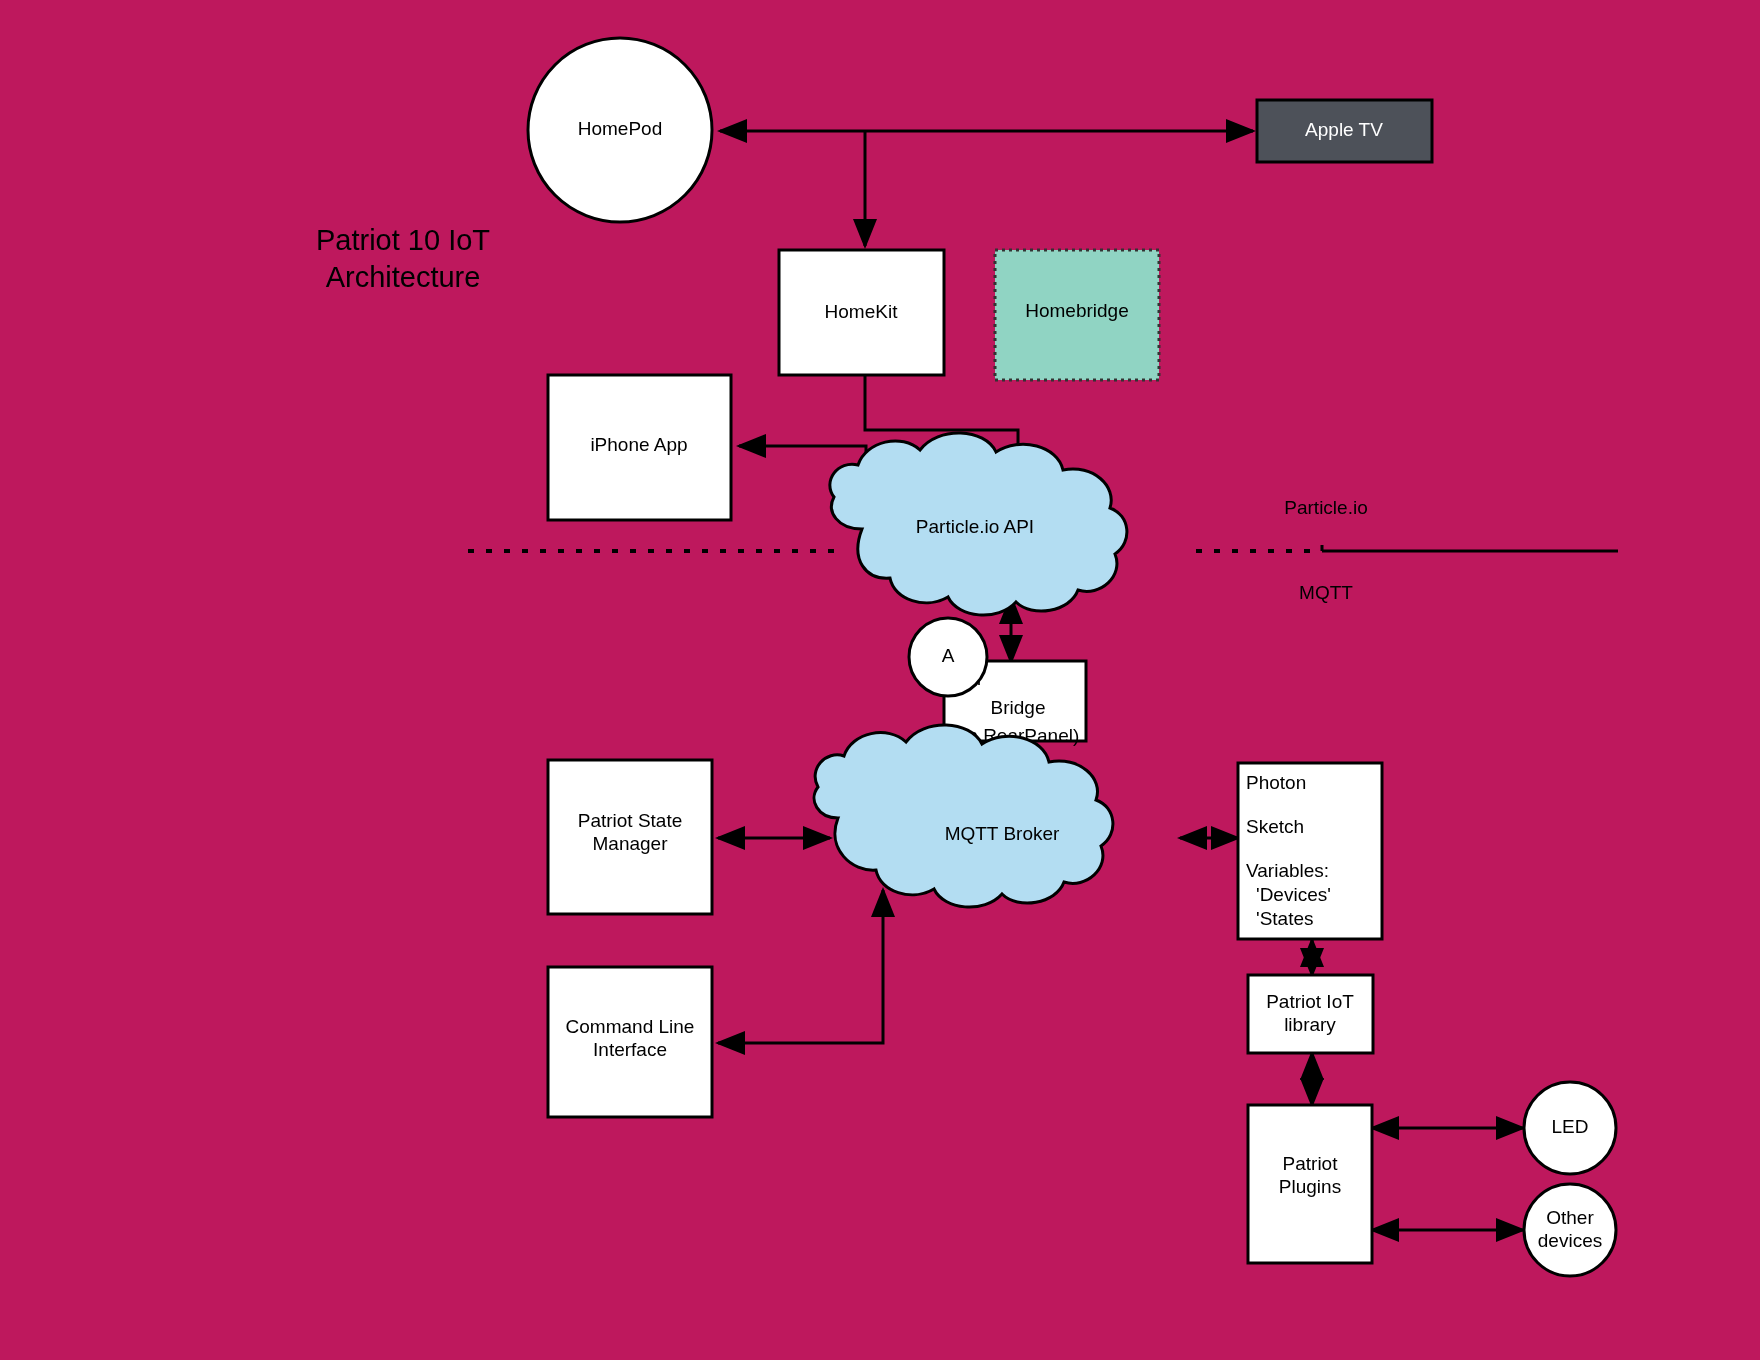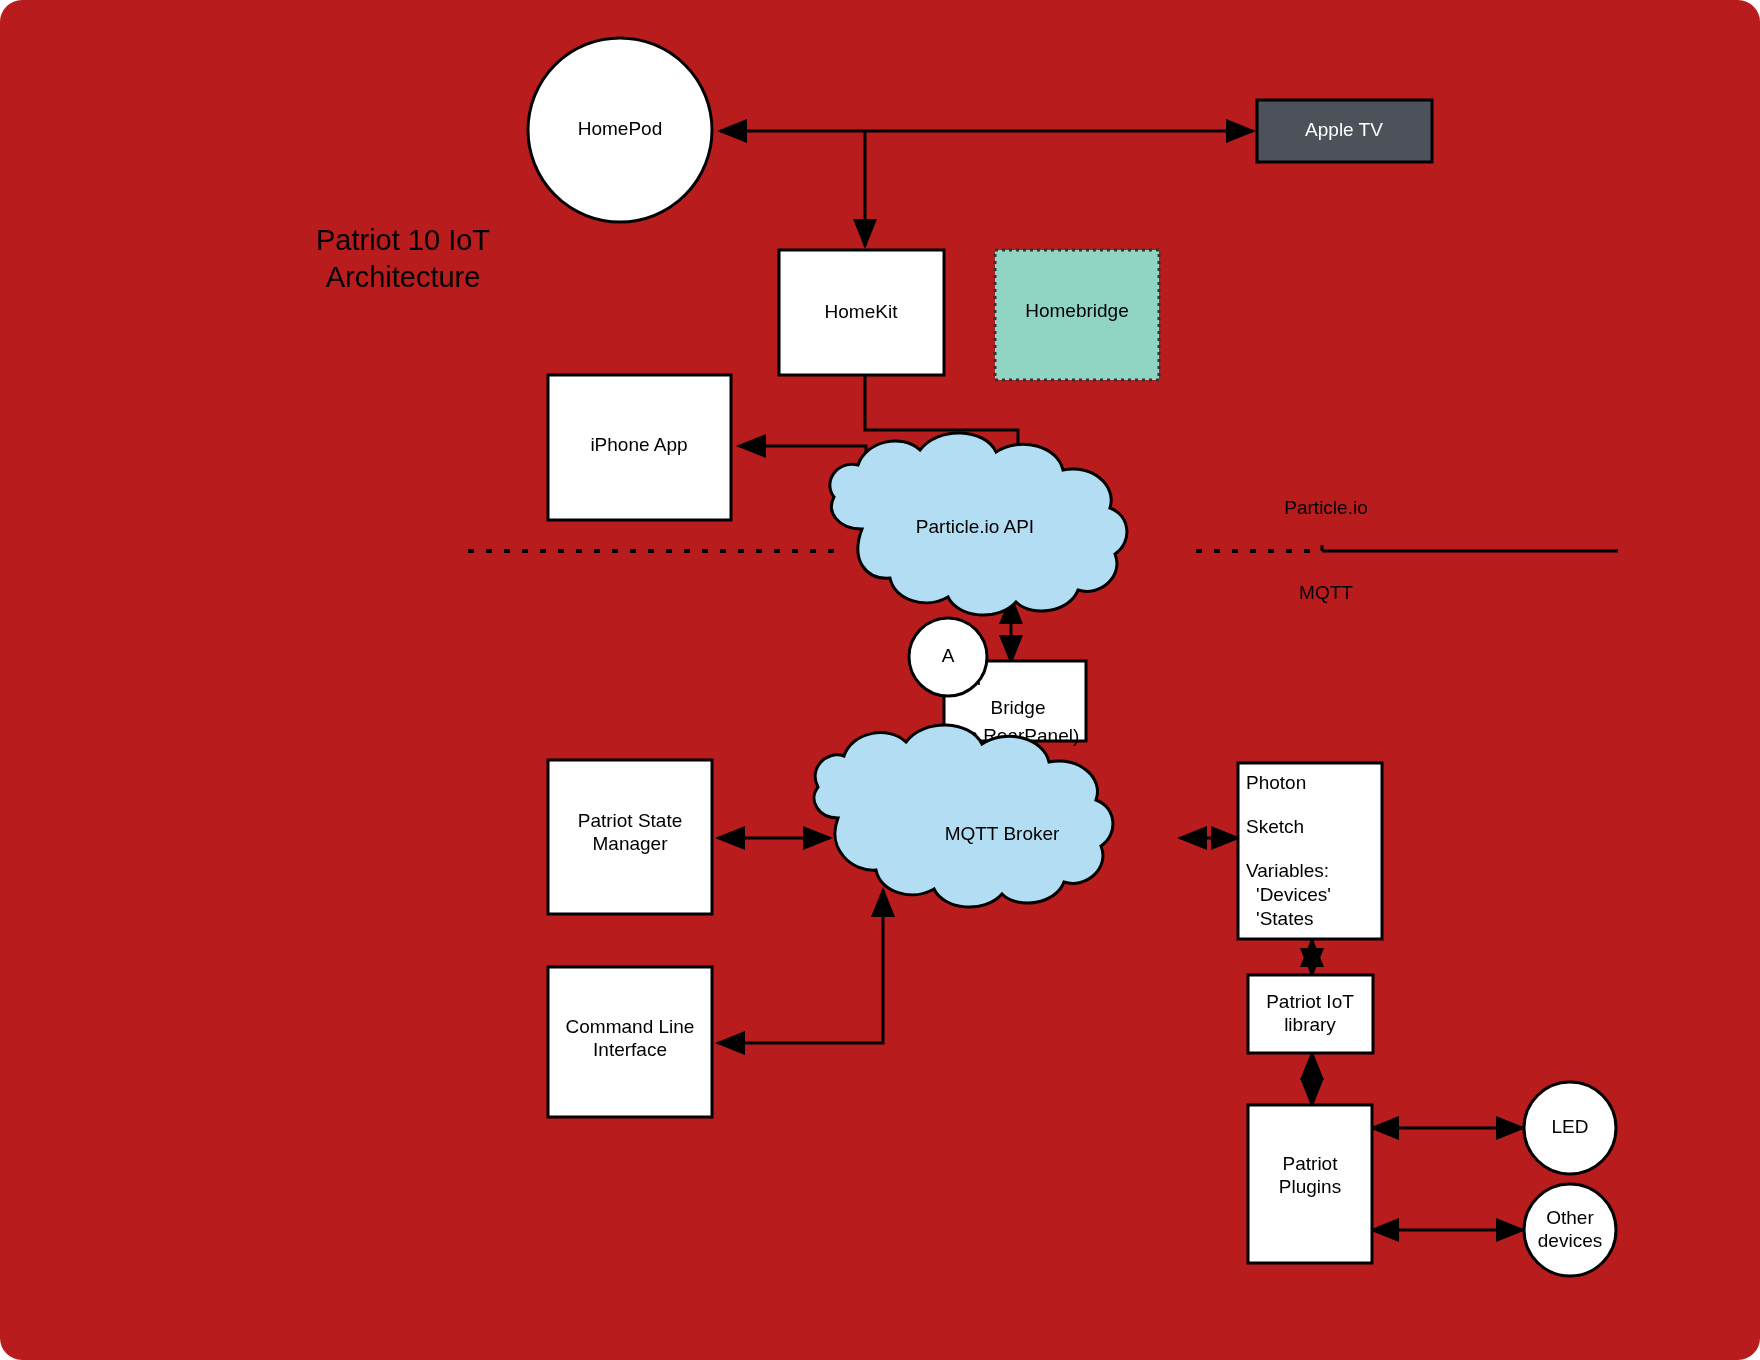--- a/index.html
+++ b/index.html
@@ -10,22 +10,21 @@
   body {
     width: 1760px;
     height: 1360px;
     font-family: "Liberation Sans", sans-serif;
     overflow: hidden;
   }
   #canvas {
     position: relative;
     width: 1760px;
     height: 1360px;
-    background: #b91c1c;
-    border-radius: 22px;
+    background: #be185d;
   }
   svg#diagram {
     position: absolute;
     left: 0;
     top: 0;
     width: 1760px;
     height: 1360px;
   }
   .box {
     fill: #ffffff;

